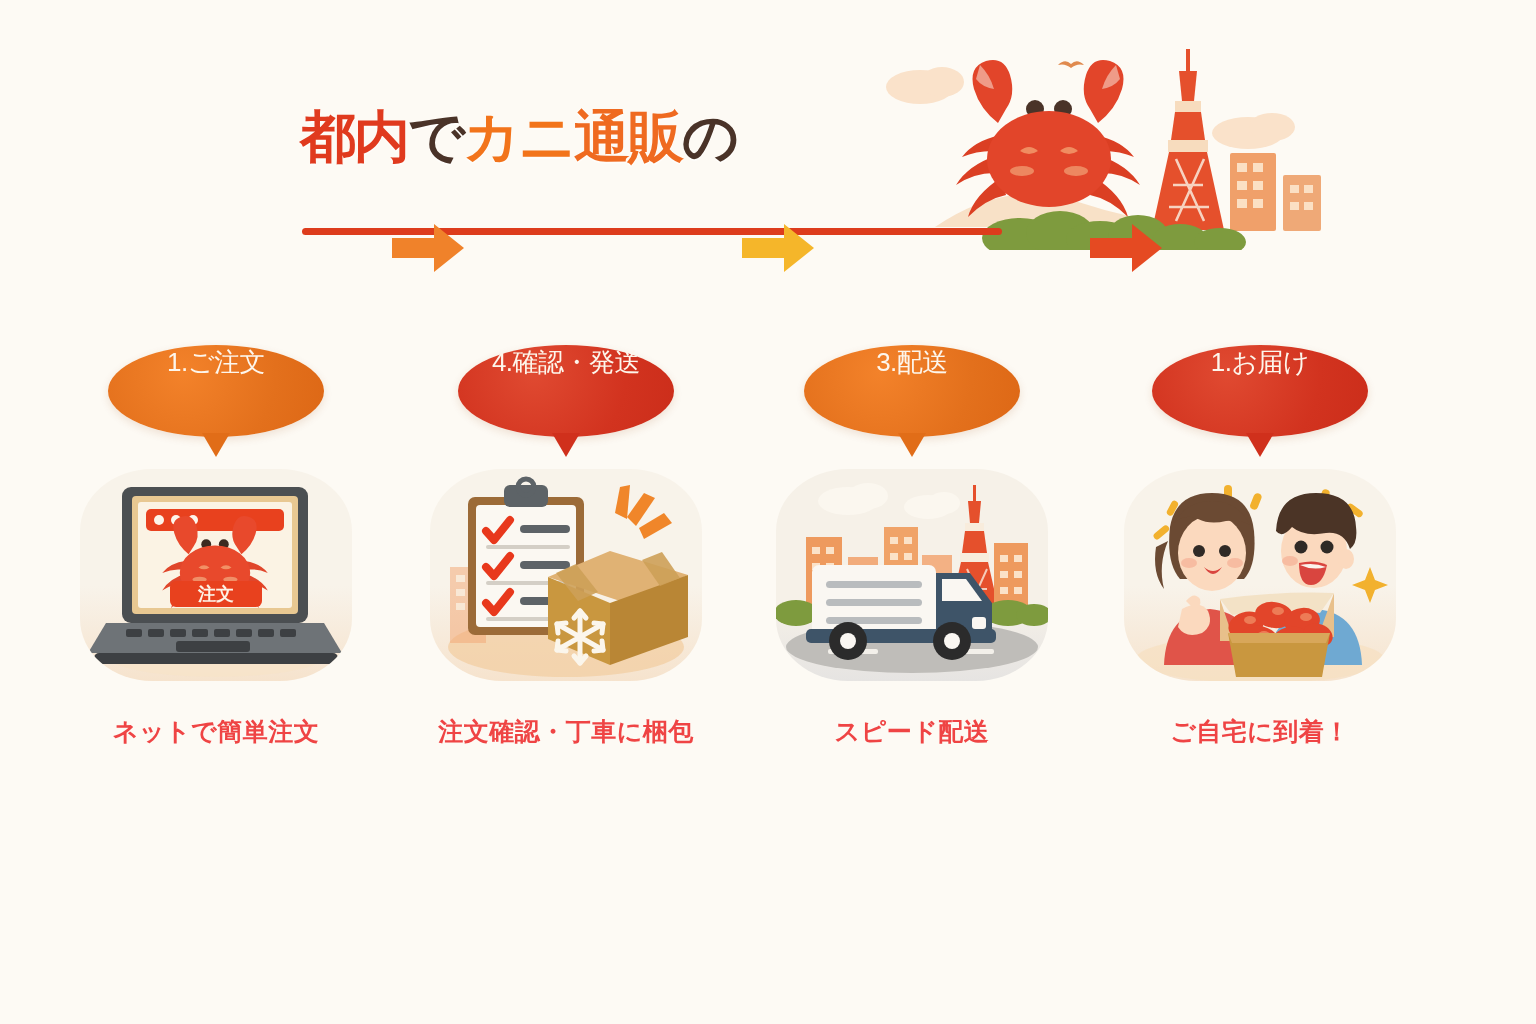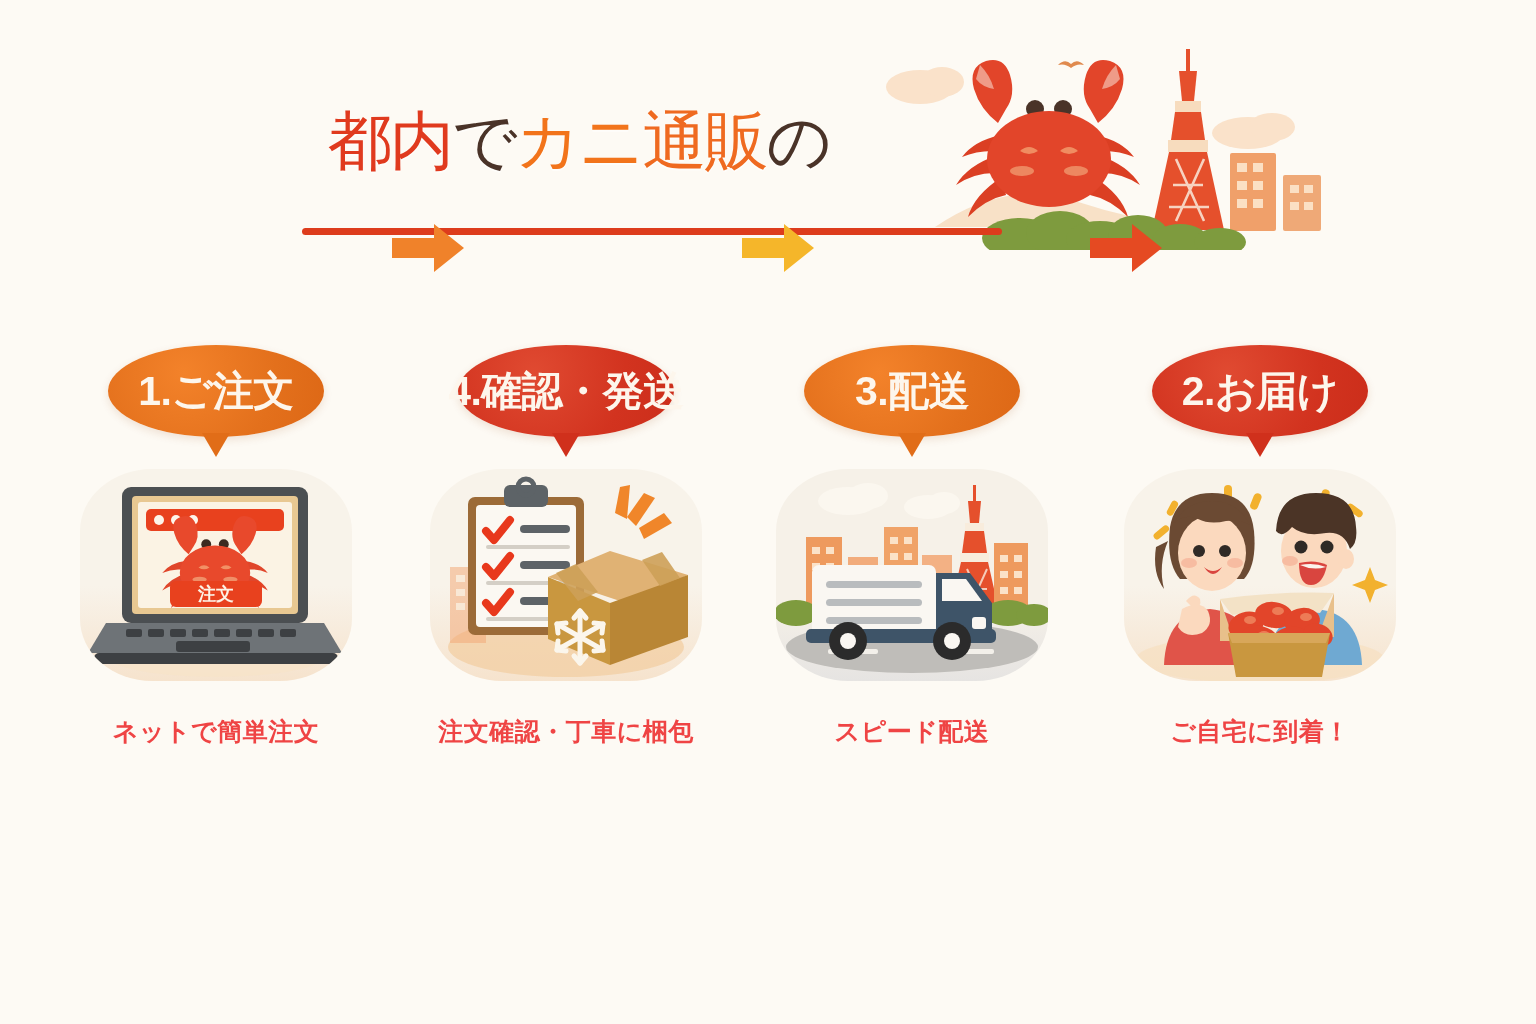--- a/index.html
+++ b/index.html
@@ -42,27 +42,26 @@
   .title-wrap {
     position: absolute;
     left: 300px;
     top: 108px;
     width: 720px;
     height: 130px;
   }
 
   .title-line {
     display: block;
-    font-size: 64px;
-    font-weight: 400;
+    font-size: 56px;
+    font-weight: 700;
     letter-spacing: -2px;
     white-space: nowrap;
     line-height: 1.05;
     text-shadow: 0 2px 0 rgba(255,255,255,0.55);
-    margin-left: 28px;
   }
 
   .t-red   { color: #e03a1e; }
   .t-brown { color: #4a3328; }
   .t-org   { color: #f2741b; }
   .t-org2  { color: #ef6a20; }
 
   .title-underline {
     position: absolute;
     left: 302px;
@@ -95,25 +94,25 @@
   .step-4 { margin-left: 48px; }
 
   
   .badge {
     position: relative;
     width: 216px;
     height: 92px;
     margin: 0 auto;
     border-radius: 50% / 50%;
     display: flex;
-    align-items: center;
+    align-items: flex-start;
     justify-content: center;
     color: #fdf6ec;
-    font-size: 41px;
-    font-weight: 700;
+    font-size: 26px;
+    font-weight: 400;
     letter-spacing: -0.5px;
     white-space: nowrap;
     box-shadow: 0 3px 9px rgba(150,70,20,0.14);
   }
   .badge.orange { background: radial-gradient(circle at 35% 30%, #f3822a 0%, #e3701c 60%, #dd6715 100%); }
   .badge.red    { background: radial-gradient(circle at 35% 30%, #e04a31 0%, #d2331f 60%, #cb2d1a 100%); }
 
   .badge::after {
     content: "";
     position: absolute;
@@ -479,21 +478,21 @@
               <circle cx="176" cy="172" r="8" fill="#FAF7F2"></circle>
           </g>
         </svg>
       </div>
 
       <div class="caption">スピード配送</div>
     </div>
 
     <div class="step step-4">
       <div class="badge red">
-        <span>2.お届け</span>
+        <span>1.お届け</span>
       </div>
 
       <div class="blob warm">
         <svg viewBox="0 0 272 212" width="272" height="212" aria-hidden="true">
           <ellipse cx="136" cy="190" rx="124" ry="24" fill="#F6DFC0" opacity="0.7"></ellipse>
 
           <g fill="#F2B12E">
             <rect x="28" y="60" width="18" height="7" rx="3.5" transform="rotate(-40 37 63)"></rect>
             <rect x="40" y="36" width="16" height="7" rx="3.5" transform="rotate(-62 48 39)"></rect>
             <rect x="100" y="16" width="8" height="20" rx="4"></rect>

